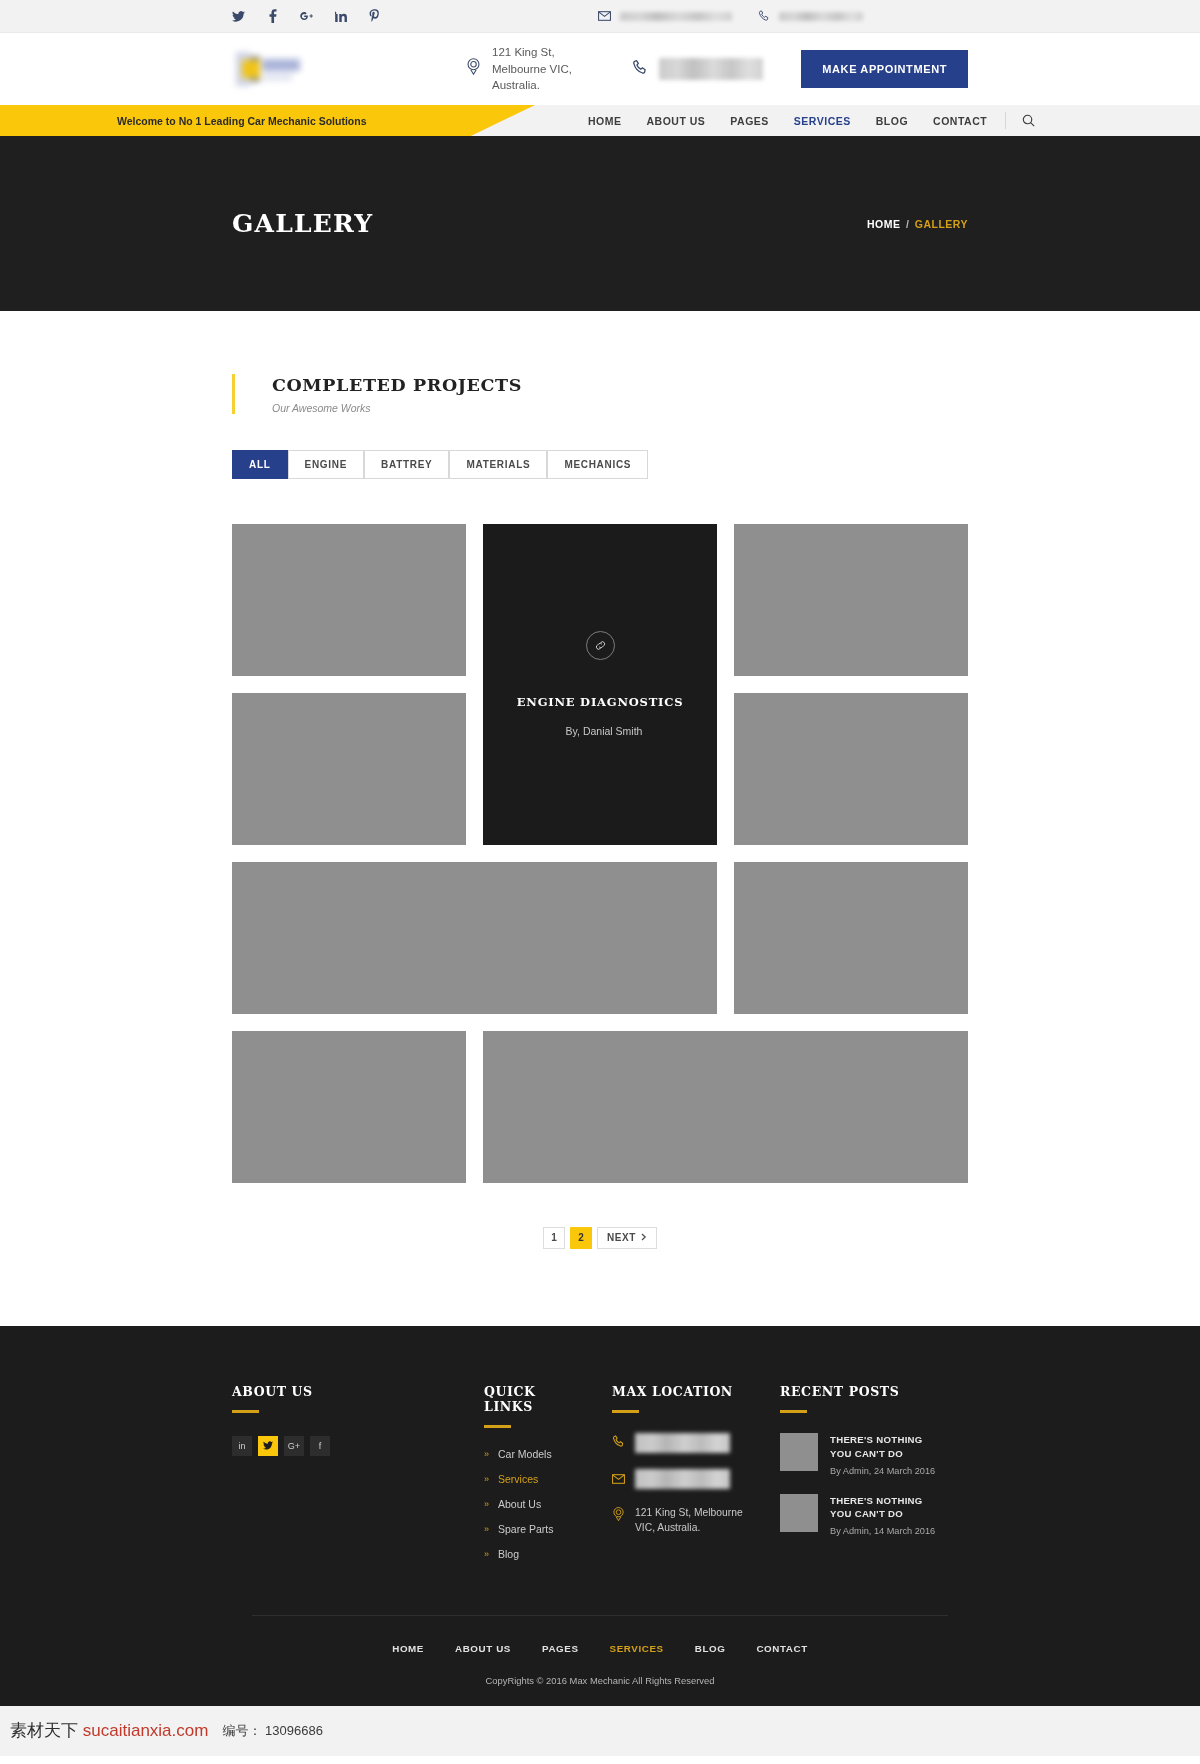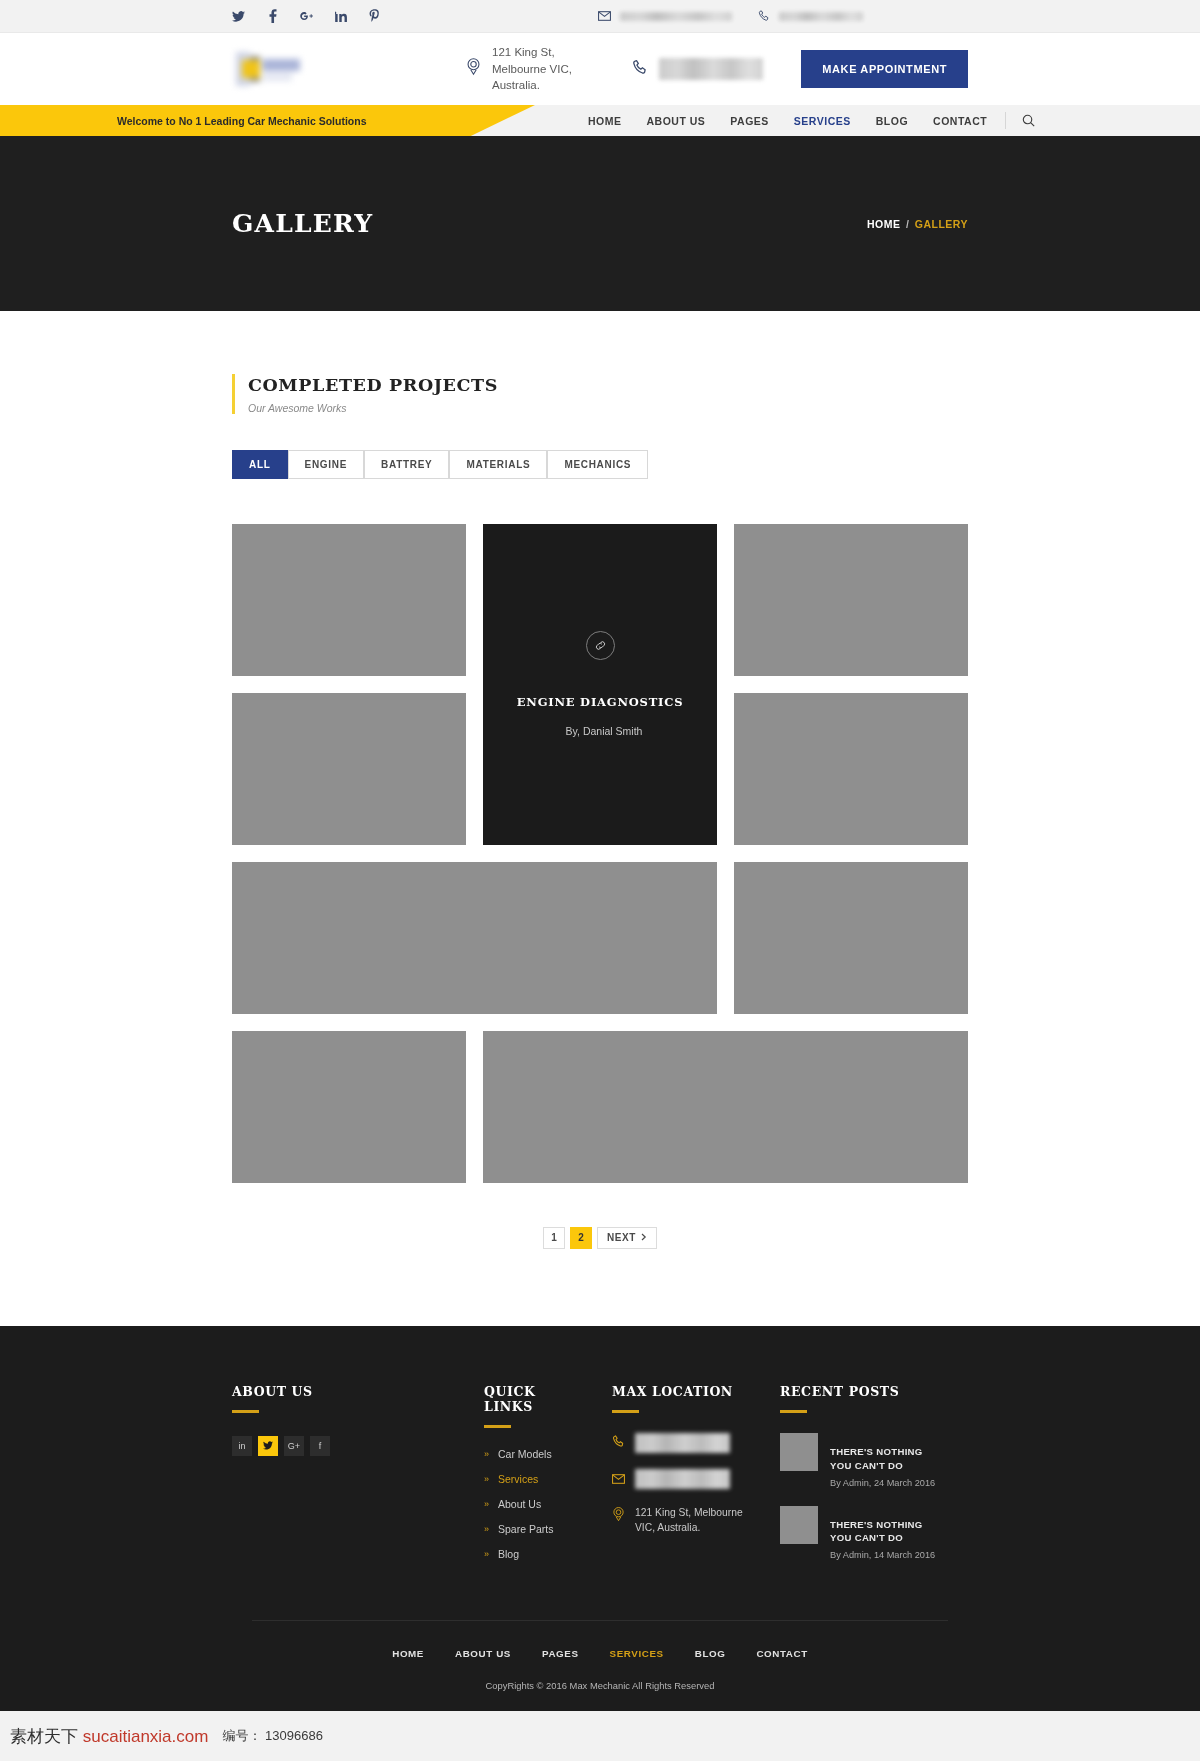--- a/index.html
+++ b/index.html
@@ -151,21 +151,21 @@
     font-size: 10.5px;
     font-weight: bold;
     letter-spacing: .5px;
     color: #ffffff;
   }
   .breadcrumb .crumb-sep { color:#bdbdbd; margin: 0 2px; }
   .breadcrumb .crumb-active { color: #d4a017; }
 
   
   .main { padding: 63px 232px 0 232px; background:#fff; }
-  .sec-head { display:flex; align-items:flex-start; margin-bottom: 36px; }
+  .sec-head { display:flex; align-items:flex-start; margin-bottom: 36px; gap: 24px; }
   .sec-bar { width:3px; background:#f5d033; align-self: stretch; margin-right: 13px; min-height: 36px; }
   .sec-title {
     font-family: "DejaVu Serif", serif;
     font-weight: bold;
     font-size: 17.5px;
     letter-spacing: .6px;
     color: #222;
     line-height: 1.3;
   }
   .sec-sub {
@@ -290,21 +290,21 @@
 
   .loc-row { display:flex; gap:10px; margin-bottom: 16px; align-items:flex-start; }
   .loc-ico { color:#d4a017; flex:0 0 auto; margin-top:1px; }
   .loc-text { font-size:10.3px; color:#c8c8c8; line-height:1.5; }
   .loc-redact { width: 95px; }
 
   .rpost { display:flex; gap:12px; margin-bottom: 18px; }
   .rthumb { width: 38px; height: 38px; background:#8f8f8f; flex:0 0 auto; }
   .rtitle {
     font-size: 9.6px; font-weight: bold;
-    color:#e8e8e8; letter-spacing:.3px; line-height:1.45;margin-top:12px;
+    color:#e8e8e8; letter-spacing:.3px; line-height:1.45;
   }
   .rmeta { font-size: 9.2px; color:#a9a9a9; margin-top:5px; }
 
   .foot-divider { height:1px; background:#2e2e2e; margin: 42px 20px 0 20px; }
   .foot-bottom { padding: 27px 0 20px 0; text-align:center; }
   .fbnav { display:flex; justify-content:center; gap: 31px; margin-bottom: 21px; }
   .fbnav a { font-size:9.8px; font-weight:bold; letter-spacing:.6px; color:#e2e2e2; text-decoration:none; }
   .fbnav a.active { color:#d4a017; }
   .copyright { font-size: 9.4px; color:#b5b5b5; }
 

